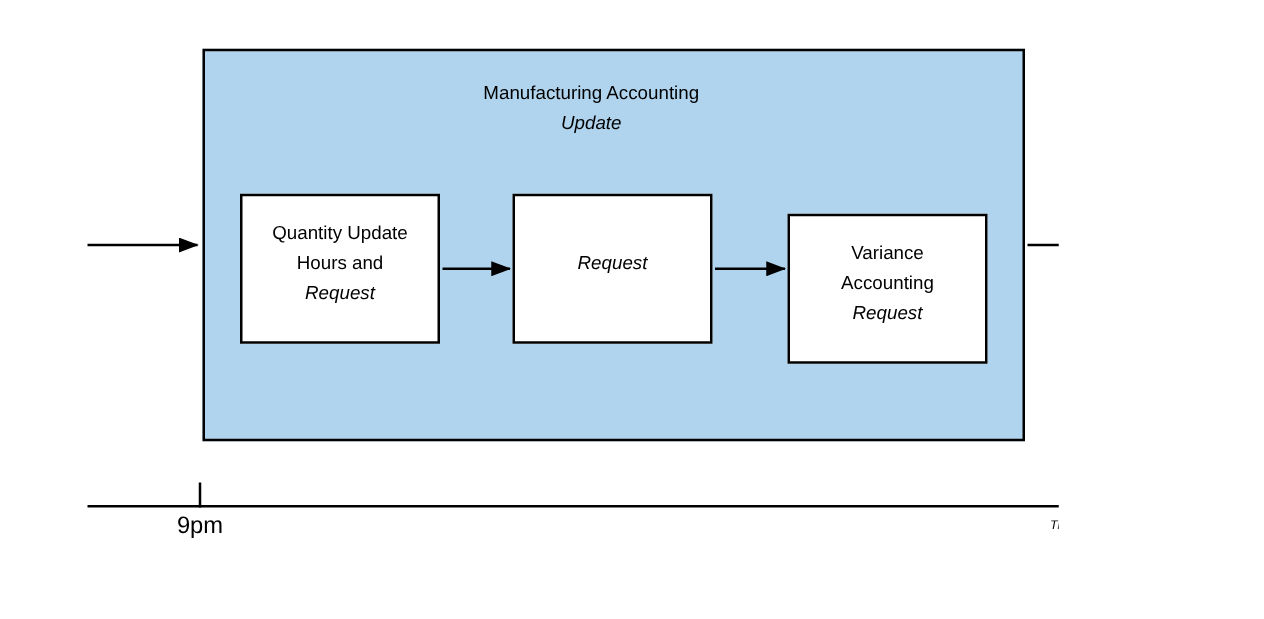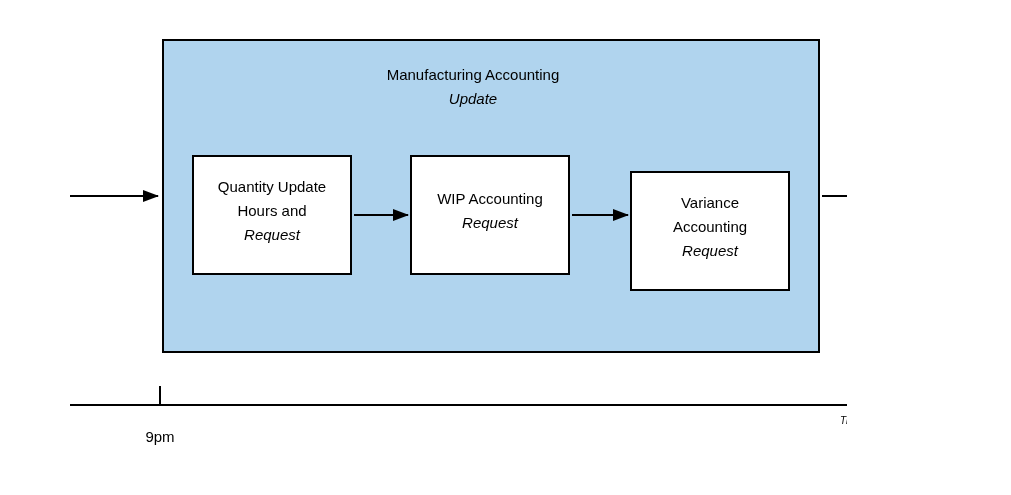--- a/index.html
+++ b/index.html
@@ -69,23 +69,23 @@
   }
   .flow-line {
     stroke: var(--stroke, #000000);
     stroke-width: 2;
     fill: none;
   }
   .arrow-head-path { fill: var(--stroke, #000000); }
   .tick-label {
     position: absolute;
     left: 160px;
-    top: 428px;
+    top: 412px;
     transform: translateX(-50%);
-    font-size: 15px;
+    font-size: 19px;
     line-height: 17px;
   }
   .time-label {
     position: absolute;
     left: 851px;
     top: 412px;
     transform: translateX(-50%);
     font-size: 10px;
     line-height: 17px;
     font-style: italic;
@@ -106,21 +106,20 @@
   <div class="node node-1">
     <div class="node-text">
       <div>Quantity Update</div>
       <div>Hours and</div>
       <div class="italic">Request</div>
     </div>
   </div>
 
   <div class="node node-2">
     <div class="node-text">
-      <div>WIP Accounting</div>
       <div class="italic">Request</div>
     </div>
   </div>
 
   <div class="node node-3">
     <div class="node-text">
       <div>Variance</div>
       <div>Accounting</div>
       <div class="italic">Request</div>
     </div>

